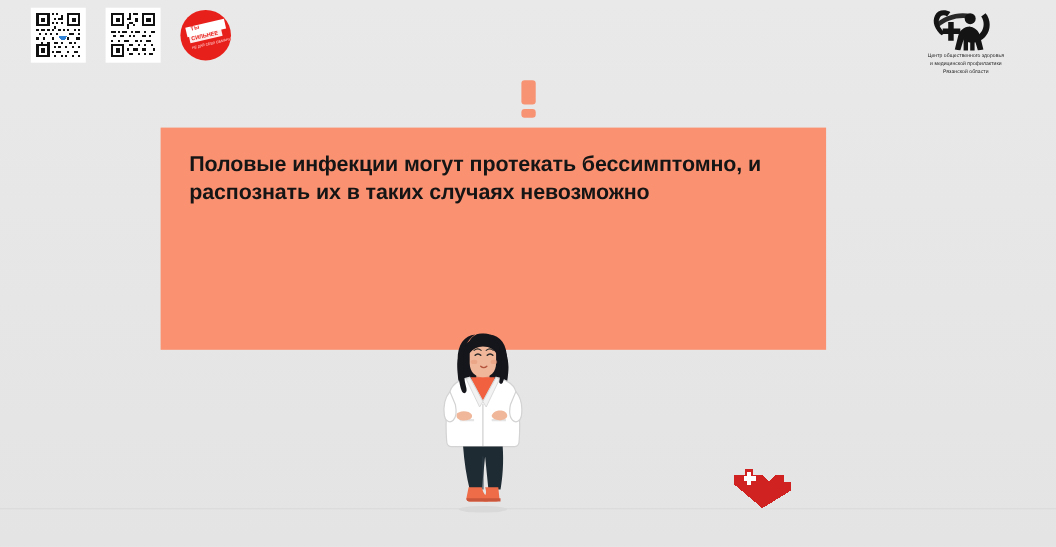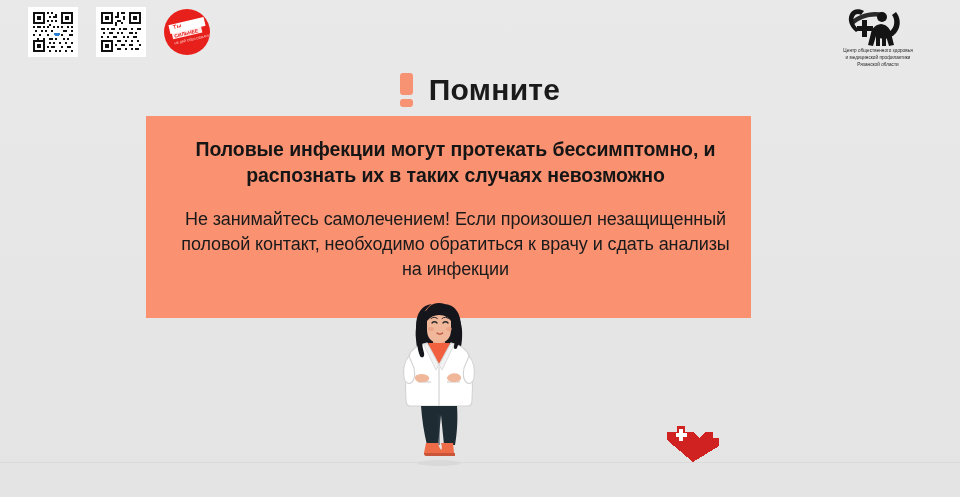--- a/index.html
+++ b/index.html
@@ -198,21 +198,20 @@
   .panel {
     position: absolute;
     left: 146px;
     top: 116px;
     width: 605px;
     height: 202px;
     background: #fa9272;
   }
   .panel-inner {
     padding: 20px 12px 0 26px;
-    text-align: center;
   }
   .panel-bold {
     font-size: 19.5px;
     font-weight: bold;
     color: #151515;
     line-height: 26px;
     letter-spacing: -.1px;
   }
   .panel-normal {
     margin-top: 19px;
@@ -404,27 +403,25 @@
       <div>и медицинской профилактики</div>
       <div>Рязанской области</div>
     </div>
   </div>
 
   <div class="heading-row">
     <span class="excl">
       <span class="bar"></span>
       <span class="dot"></span>
     </span>
-    <span class="heading-text">Помните</span>
   </div>
 
   <div class="panel">
     <div class="panel-inner">
       <div class="panel-bold">Половые инфекции могут протекать бессимптомно, и распознать их в таких случаях невозможно</div>
-      <div class="panel-normal">Не занимайтесь самолечением! Если произошел незащищенный половой контакт, необходимо обратиться к врачу и сдать анализы на инфекции</div>
     </div>
   </div>
 
   <div class="doctor">
     <svg viewBox="0 0 112 165">
 
       <ellipse cx="56" cy="160" rx="22" ry="3" fill="#d9d9d9"></ellipse>
 
       <path d="M33 36c-2-20 7-32 23-32s25 12 23 32c-1 12-4 22-8 26-3 3-6 2-7-2-1 5-12 6-16 1-2 4-5 5-8 2-4-5-6-15-7-27z" fill="#15161c"></path>
 

